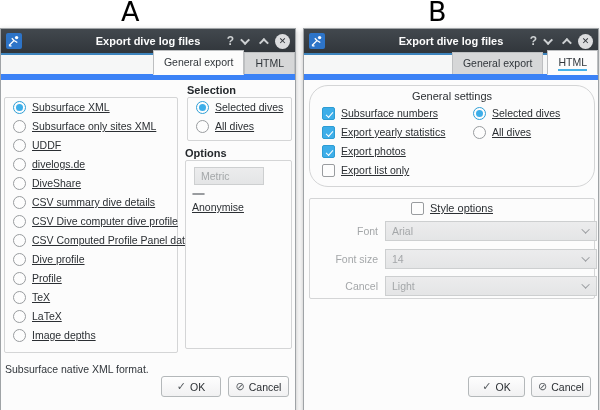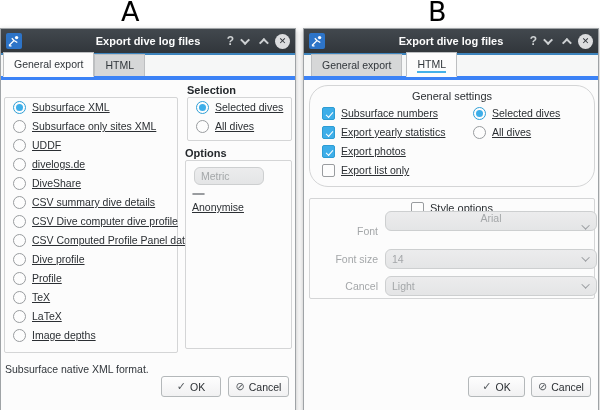--- a/index.html
+++ b/index.html
@@ -18,22 +18,22 @@
   .win-controls { margin-left:auto; display:flex; align-items:center; gap:9px; z-index:2; }
   .help-glyph { color:#ced1d3; font-size:12px; font-weight:bold; line-height:1; }
   .chev { width:7px; height:7px; border-left:2px solid #ced1d3; border-bottom:2px solid #ced1d3; display:inline-block; }
   .chev.down { transform:rotate(-45deg) translateY(-2px); }
   .chev.up   { transform:rotate(135deg) translateY(-2px); }
   .close-btn { width:15px; height:15px; border-radius:50%; background:#dcdddf; color:#2f3338;
                font-size:9px; display:flex; align-items:center; justify-content:center; }
 
   .focus-line { height:2px; background:#3d84bd; }
 
-  .tabbar { height:25px; background:#f6f7f7; border-bottom:4px solid #3b82f6;
-            display:flex; align-items:flex-end; padding-left:2px; position:relative; }
+  .tabbar { height:25px; background:#f6f7f7; border-bottom:6px solid #3b82f6;
+            display:flex; align-items:flex-end; padding-left:2px; position:relative;justify-content:flex-end; }
   .tab { font-size:10.5px; color:#31363b; padding:4px 10px 5px; border:1px solid #bdbfc1;
          white-space:nowrap; }
   .tab.active { background:#fcfcfc; border-bottom:1px solid #fcfcfc; margin-bottom:-1px; z-index:2; padding:5px 10px 6px; }
   .tab.inactive { background:#d6d7d8; border-bottom:none; margin-bottom:0; }
   .tab .tab-underline { border-bottom:2px solid #45b1e8; padding-bottom:1px; }
 
   .dlg-body { position:relative; width:100%; height:326px; font-size:10.5px; color:#2b2f33; }
 
   .group-title { position:absolute; font-size:11px; font-weight:bold; color:#24282c; }
   .groupbox { position:absolute; border:1px solid #d4d5d6; border-radius:2px; background:#fcfcfc; }
@@ -42,21 +42,21 @@
   .radio { width:13px; height:13px; min-width:13px; border-radius:50%; border:1px solid #999c9f;
            background:#fdfdfd; position:relative; }
   .radio.on { border:1px solid #2f9fd6; }
   .radio.on::after { content:''; position:absolute; inset:2px; border-radius:50%; background:#3daee9; }
   .cb { width:13px; height:13px; min-width:13px; border-radius:2px; border:1px solid #999c9f;
         background:#fdfdfd; position:relative; }
   .cb.on { background:#3daee9; border-color:#2d9cd3; }
   .cb.on::after { content:''; position:absolute; left:2.5px; top:3.5px; width:6px; height:3px;
                   border-left:1.6px solid #fff; border-bottom:1.6px solid #fff; transform:rotate(-48deg); }
 
-  .combo { border:1px solid #cdcfd0; border-radius:6px; background:linear-gradient(#ececed,#e4e5e6);
+  .combo { border:1px solid #cdcfd0; border-radius:0; background:linear-gradient(#ececed,#e4e5e6);
            color:#a4a7a9; display:flex; align-items:center; padding:0 6px; }
   .combo .chev-sm { margin-left:auto; width:6px; height:6px; border-left:1.6px solid #9a9da0;
                     border-bottom:1.6px solid #9a9da0; transform:rotate(-45deg) translateY(-2px); }
 
   .btn { position:absolute; height:21px; background:linear-gradient(#fefefe,#f1f1f2);
          border:1px solid #b4b8ba; border-radius:3px; font-size:10.5px; color:#2b2f33;
          display:flex; align-items:center; justify-content:center; gap:4px; }
   .btn .glyph { color:#555a5e; font-size:11px; }
 
   .status-text { position:absolute; font-size:10.5px; color:#31363b; }
@@ -237,21 +237,21 @@
         </div>
       </div>
     </div>
 
     <div class="groupbox" style="left:5px; top:118px; width:286px; height:101px;">
       <div class="opt-row" style="justify-content:center; padding-left:0; margin-top:3px;">
         <span class="cb"></span>
         <span style="font-size:11px;">Style options</span>
       </div>
       <div class="muted" style="position:absolute; left:8px; top:26px; width:60px; text-align:right;">Font</div>
-      <div class="combo" style="position:absolute; left:75px; top:12px; width:212px; height:20px;flex-direction:column;">
+      <div class="combo" style="position:absolute; left:75px; top:22px; width:212px; height:20px;">
         <span>Arial</span>
         <span class="chev-sm"></span>
       </div>
       <div class="muted" style="position:absolute; left:8px; top:54px; width:60px; text-align:right;">Font size</div>
       <div class="combo" style="position:absolute; left:75px; top:50px; width:212px; height:20px;">
         <span>14</span>
         <span class="chev-sm"></span>
       </div>
       <div class="muted" style="position:absolute; left:8px; top:81px; width:60px; text-align:right;">Cancel</div>
       <div class="combo" style="position:absolute; left:75px; top:77px; width:212px; height:20px;">

